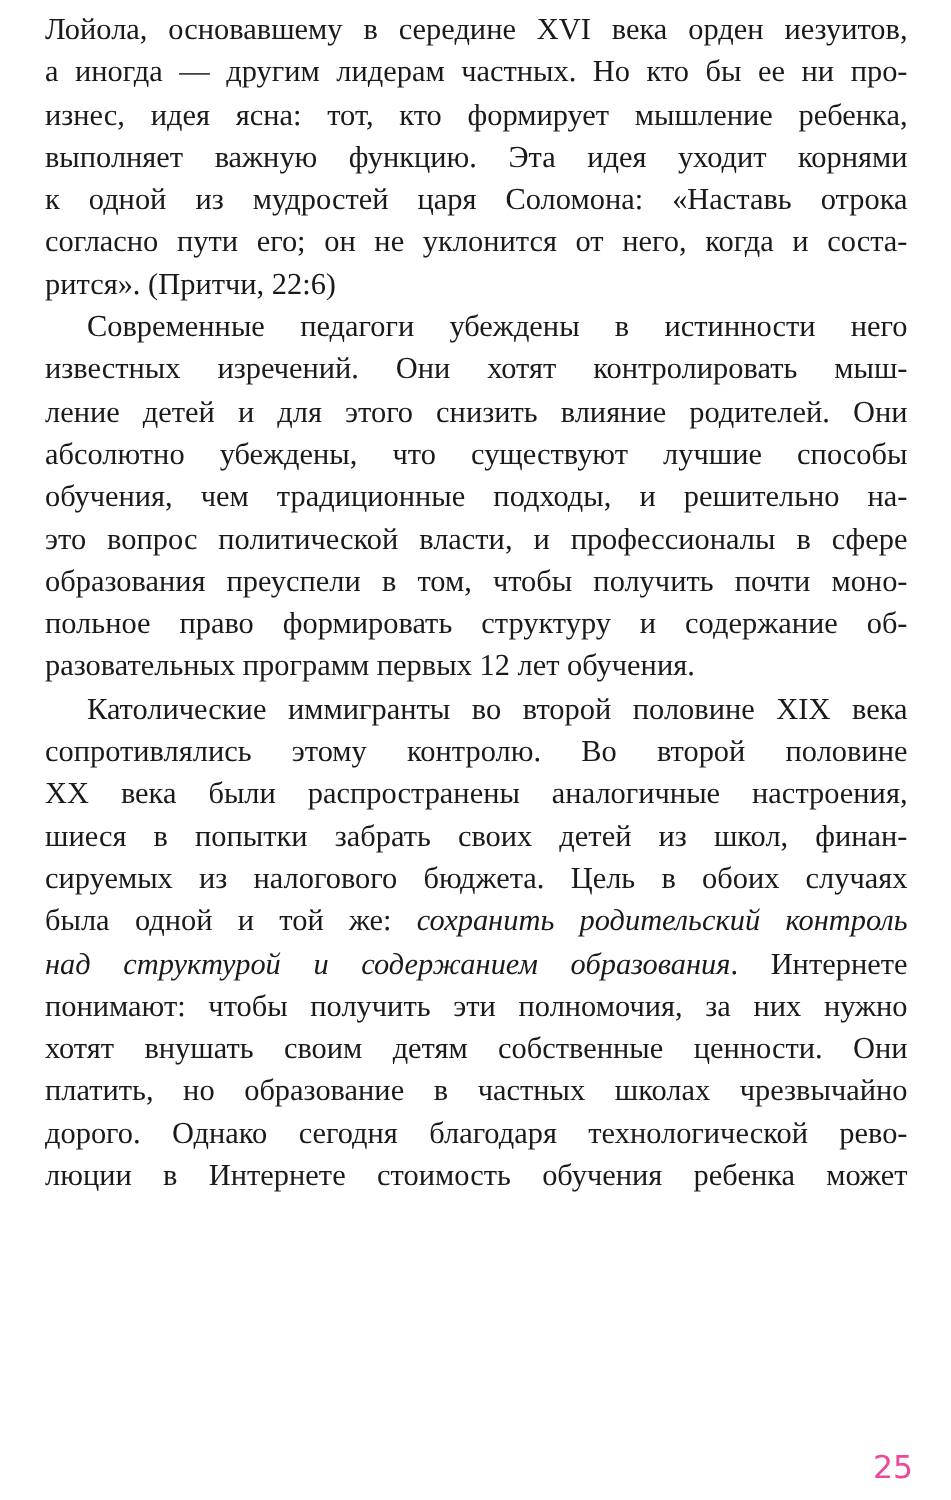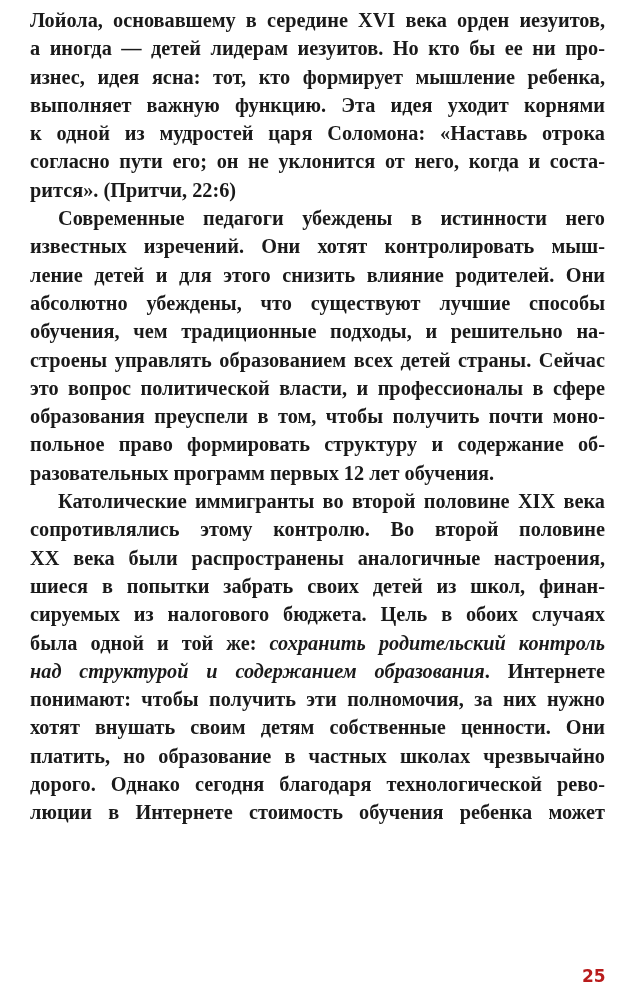--- a/index.html
+++ b/index.html
@@ -8,59 +8,58 @@
     position: absolute;
     left: 30px;
     top: 6px;
     width: 575px;
     font-family: "Liberation Serif", "DejaVu Serif", serif;
     font-size: 20.3px;
     line-height: 28.3px;
     color: #1a1a1a;
     text-align: justify;
   }
-  .page p { margin: 0; hyphens: manual; font-weight: bold; }
+  .page p { margin: 0; hyphens: manual; }
   .line { display: block; text-align: justify; text-align-last: justify; white-space: nowrap; }
   .line.last { text-align-last: left; }
   .indent { text-indent: 28px; }
   .para1 { }
   .para2 { margin-top: 68.5px; }
   .para3 { }
   em { font-style: italic; }
   .page-number {
     position: absolute;
     left: 582px;
     top: 966px;
     font-family: "DejaVu Sans", "Liberation Sans", sans-serif;
-    font-weight: bold;
-    font-size: 17px;
-    color: #b91c1c;
+    font-weight: normal;
+    font-size: 21px;
+    color: #ec4899;
   }
 </style>
 </head>
 <body>
 
 <div class="page">
   <p class="para1">
     <span class="line">Лойола, основавшему в середине XVI века орден иезуитов,</span>
-    <span class="line">а иногда — детей лидерам иезуитов. Но кто бы ее ни про-</span>
+    <span class="line">а иногда — другим лидерам частных. Но кто бы ее ни про-</span>
     <span class="line">изнес, идея ясна: тот, кто формирует мышление ребенка,</span>
     <span class="line">выполняет важную функцию. Эта идея уходит корнями</span>
     <span class="line">к одной из мудростей царя Соломона: «Наставь отрока</span>
     <span class="line">согласно пути его; он не уклонится от него, когда и соста-</span>
     <span class="line last">рится». (Притчи, 22:6)</span>
   </p>
 
   <p class="para2">
     <span class="line indent">Современные педагоги убеждены в истинности него</span>
     <span class="line">известных изречений. Они хотят контролировать мыш-</span>
     <span class="line">ление детей и для этого снизить влияние родителей. Они</span>
     <span class="line">абсолютно убеждены, что существуют лучшие способы</span>
     <span class="line">обучения, чем традиционные подходы, и решительно на-</span>
-    <span class="line">строены управлять образованием всех детей страны. Сейчас</span>
     <span class="line">это вопрос политической власти, и профессионалы в сфере</span>
     <span class="line">образования преуспели в том, чтобы получить почти моно-</span>
     <span class="line">польное право формировать структуру и содержание об-</span>
     <span class="line last">разовательных программ первых 12 лет обучения.</span>
   </p>
 
   <p class="para3">
     <span class="line indent">Католические иммигранты во второй половине XIX века</span>
     <span class="line">сопротивлялись этому контролю. Во второй половине</span>
     <span class="line">XX века были распространены аналогичные настроения,</span>

